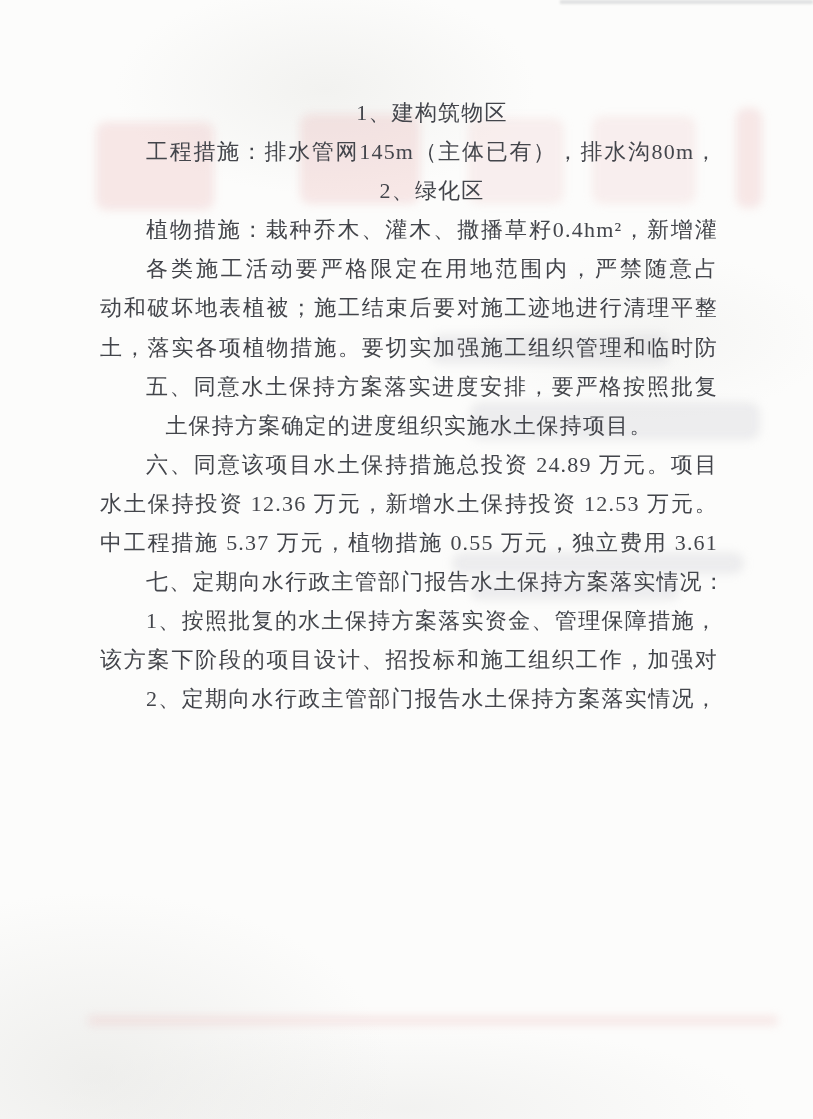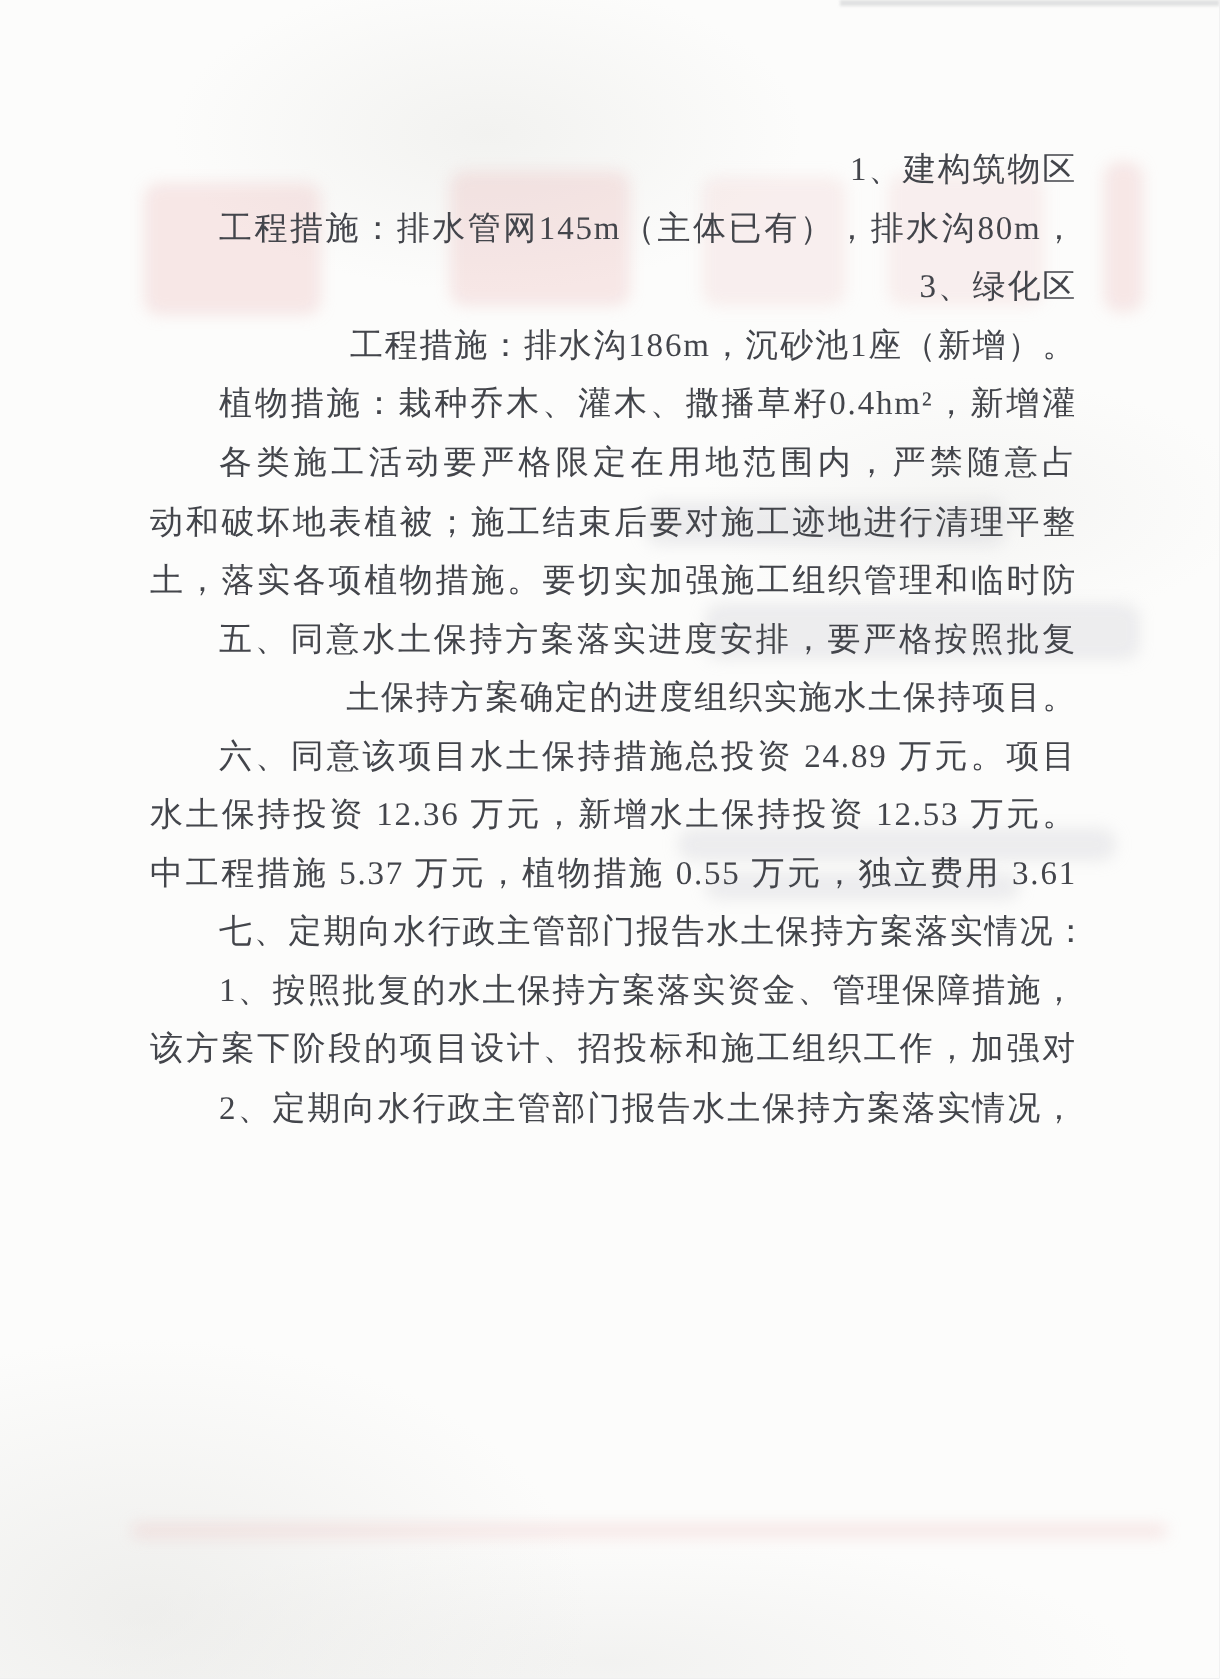--- a/index.html
+++ b/index.html
@@ -59,21 +59,21 @@
     top: 93px;
     width: 618px;
     color: #43454b;
     font-size: 22px;
     letter-spacing: 1.2px;
   }
   .line {
     height: 39.1px;
     line-height: 39.1px;
     white-space: nowrap;
-    text-align: right;
+    text-align: center;
   }
   .line.indent { padding-left: 46px; }
   .line.fill {
     white-space: normal;
     text-align: justify;
     text-align-last: justify;
     overflow: hidden;
   }
 </style>
 </head>
@@ -90,22 +90,21 @@
   <div class="bleed pink b5"></div>
   <div class="bleed gray b6"></div>
   <div class="bleed gray b7"></div>
   <div class="bleed gray b8"></div>
   <div class="bleed gray b9"></div>
   <div class="bleed pink b10"></div>
 
   <div class="doc">
     <div class="line indent">1、建构筑物区</div>
     <div class="line indent fill">工程措施：排水管网145m（主体已有），排水沟80m，沉砂池</div>
-    <div class="line indent">3、绿化区</div>
-    <div class="line indent">工程措施：排水沟186m，沉砂池1座（新增）。</div>
+    <div class="line indent">2、绿化区</div>
     <div class="line indent fill">植物措施：栽种乔木、灌木、撒播草籽0.4hm²，新增灌木</div>
     <div class="line indent fill">各类施工活动要严格限定在用地范围内，严禁随意占压、扰</div>
     <div class="line fill">动和破坏地表植被；施工结束后要对施工迹地进行清理平整覆</div>
     <div class="line fill">土，落实各项植物措施。要切实加强施工组织管理和临时防护，</div>
     <div class="line indent fill">五、同意水土保持方案落实进度安排，要严格按照批复的水</div>
     <div class="line">土保持方案确定的进度组织实施水土保持项目。</div>
     <div class="line indent fill">六、同意该项目水土保持措施总投资 24.89 万元。项目已有</div>
     <div class="line fill">水土保持投资 12.36 万元，新增水土保持投资 12.53 万元。（其</div>
     <div class="line fill">中工程措施 5.37 万元，植物措施 0.55 万元，独立费用 3.61 万</div>
     <div class="line indent">七、定期向水行政主管部门报告水土保持方案落实情况：</div>

